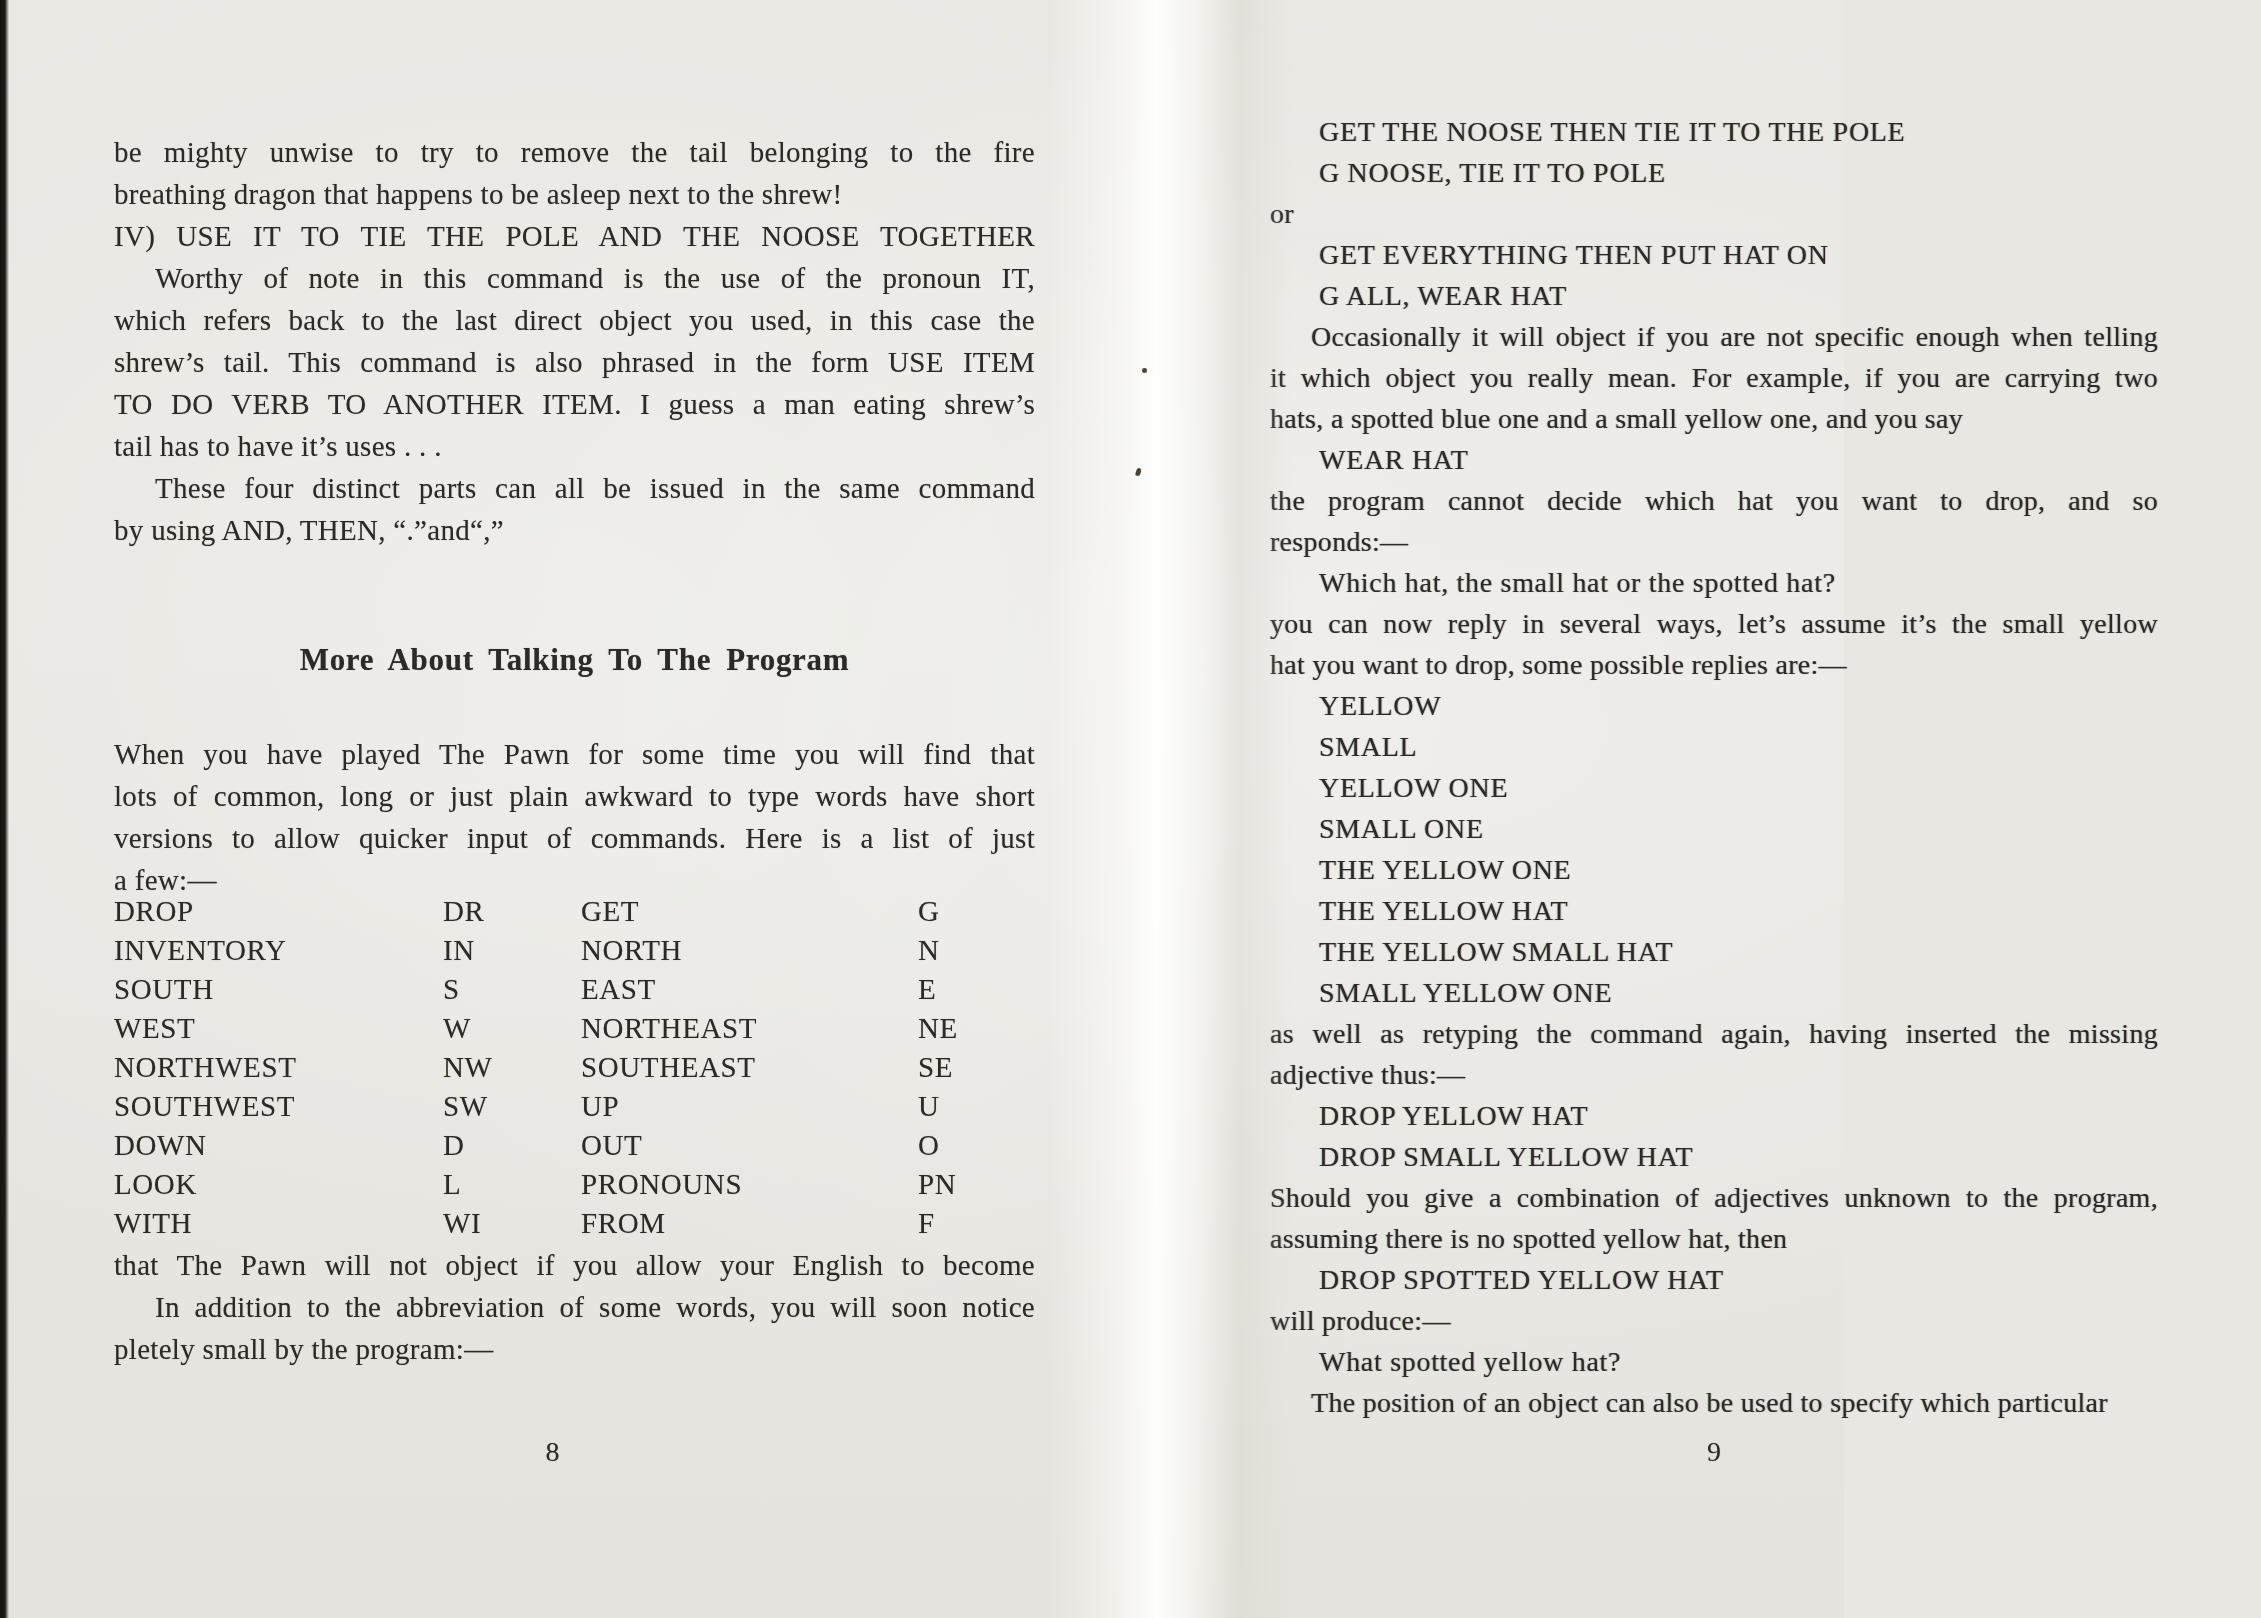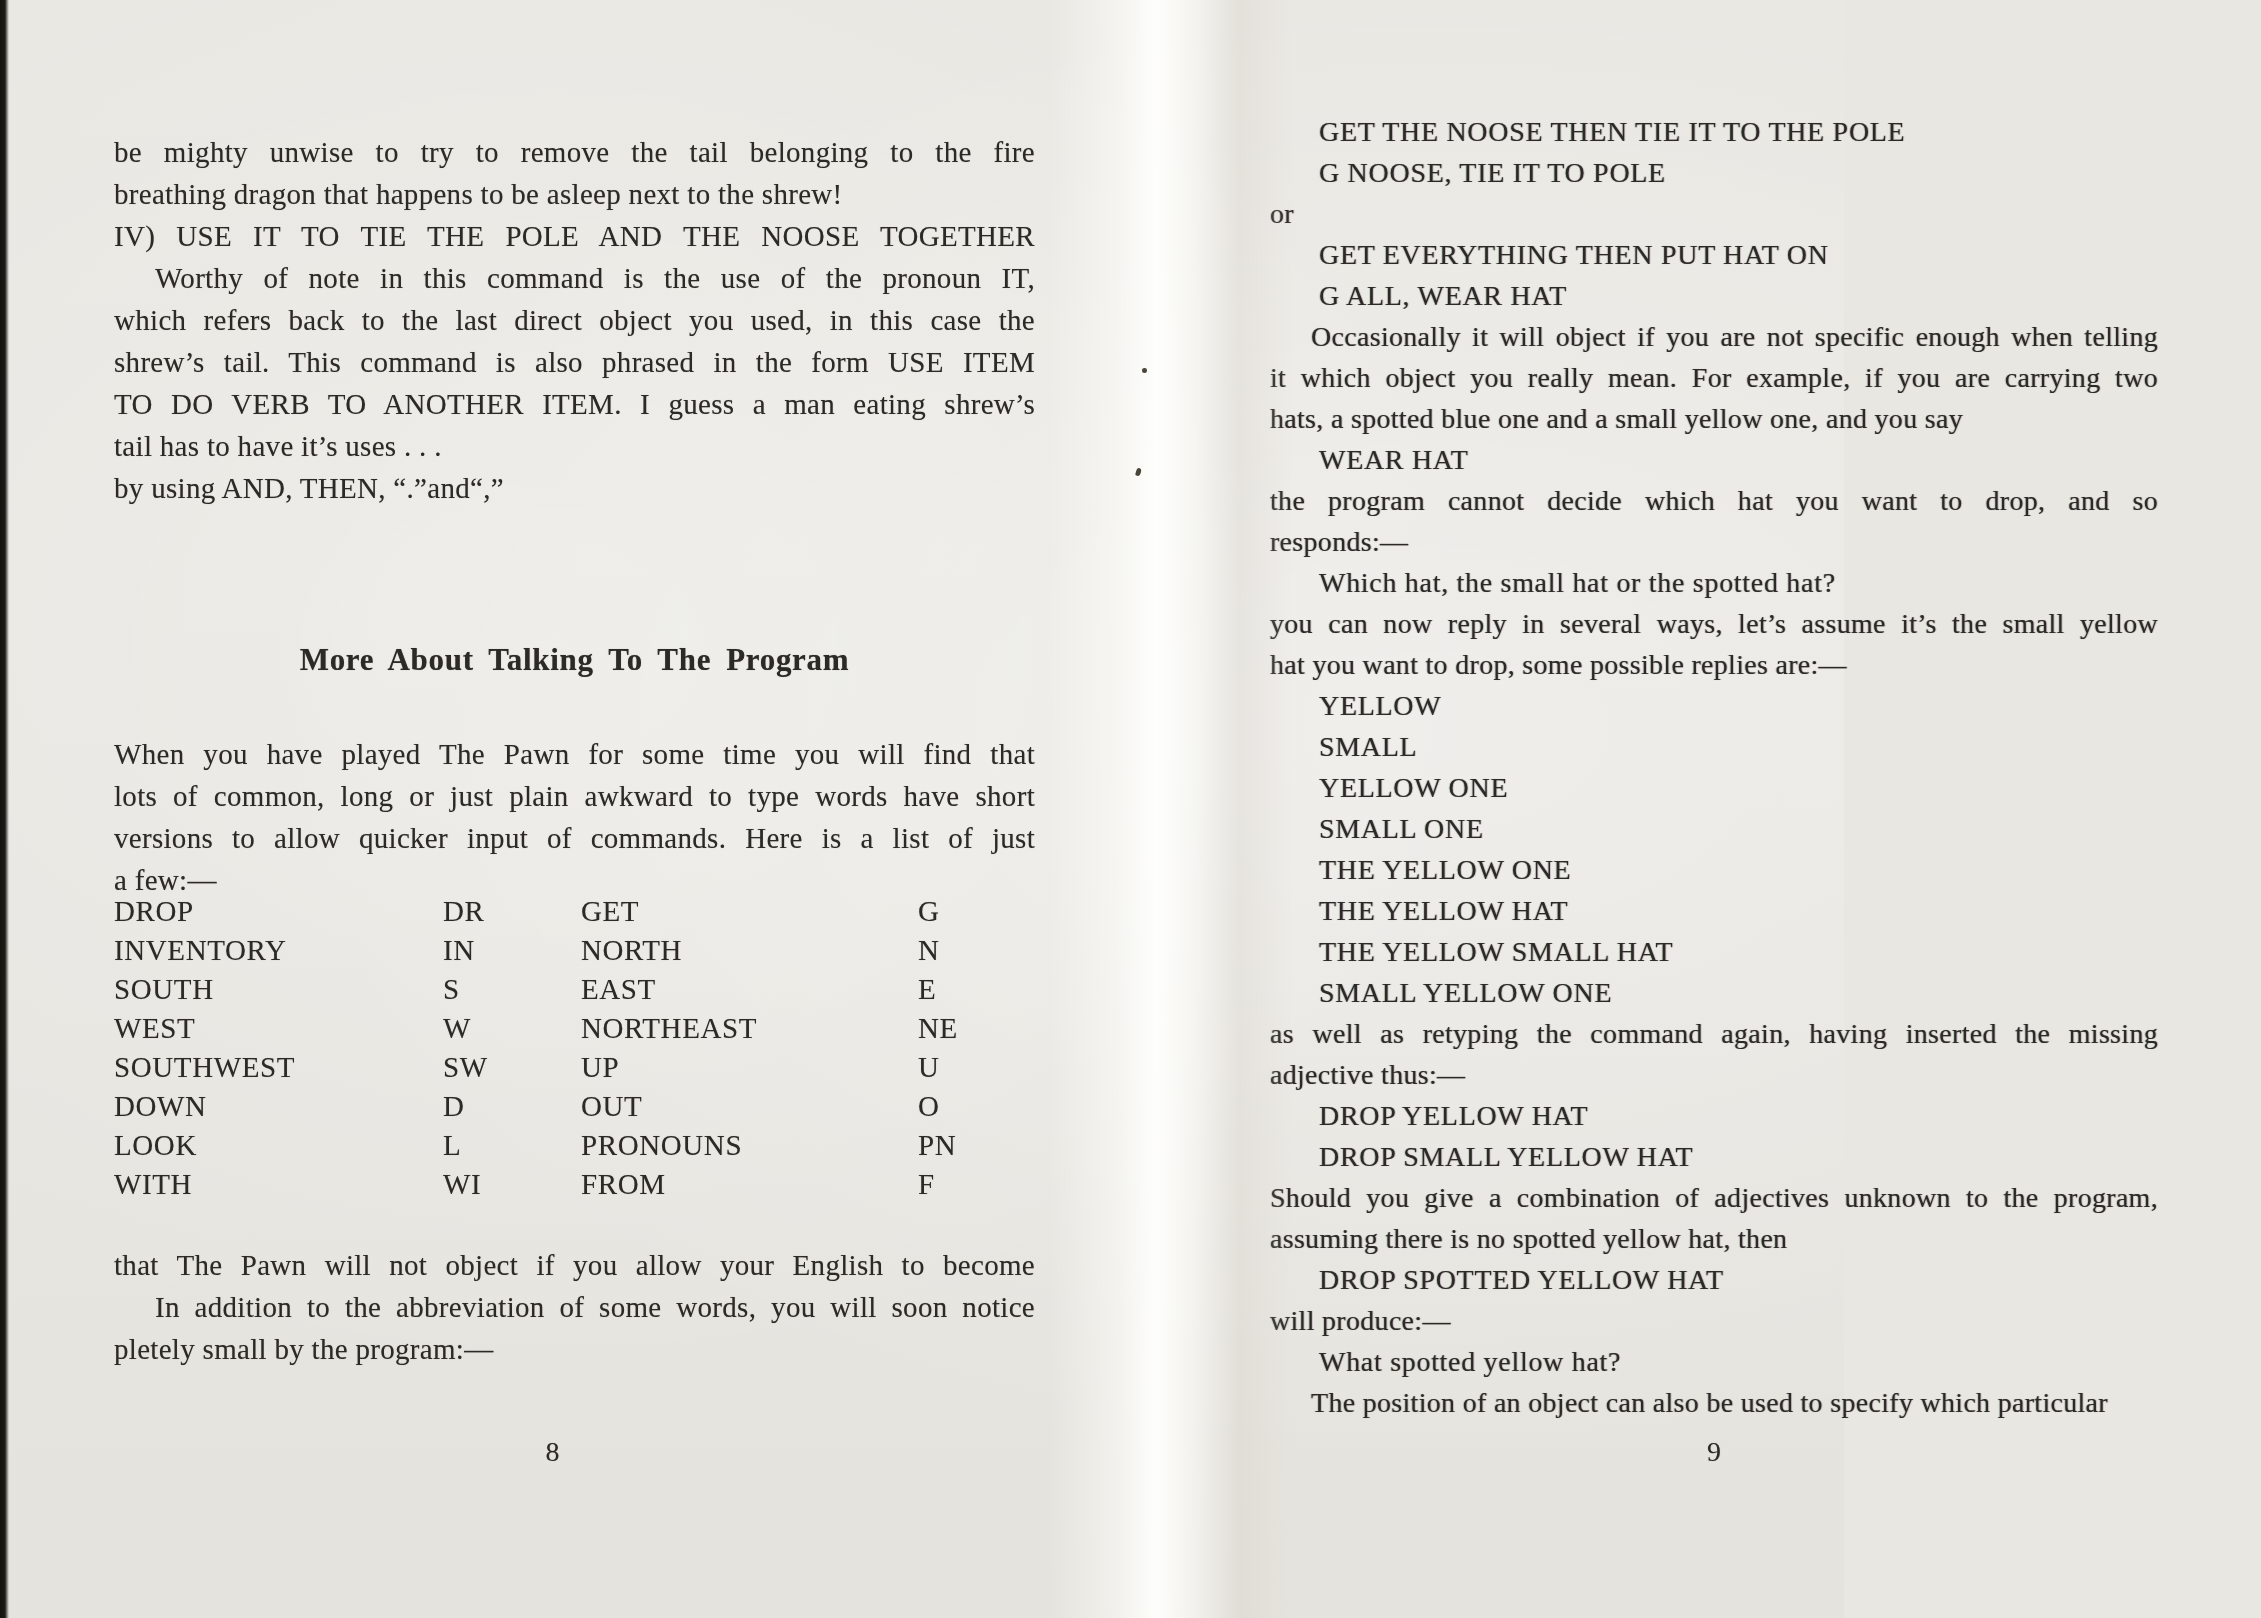--- a/index.html
+++ b/index.html
@@ -84,20 +84,21 @@
     <div class="block b-intro">
 
     <div class="tl j">be mighty unwise to try to remove the tail belonging to the fire</div>
         <div class="tl">breathing dragon that happens to be asleep next to the shrew!</div>
         <div class="tl j">IV) USE IT TO TIE THE POLE AND THE NOOSE TOGETHER</div>
         <div class="tl j ind">Worthy of note in this command is the use of the pronoun IT,</div>
         <div class="tl j">which refers back to the last direct object you used, in this case the</div>
         <div class="tl j">shrew’s tail. This command is also phrased in the form USE ITEM</div>
         <div class="tl j">TO DO VERB TO ANOTHER ITEM. I guess a man eating shrew’s</div>
         <div class="tl">tail has to have it’s uses . . .</div>
+        <div class="tl j ind">These four distinct parts can all be issued in the same command</div>
         <div class="tl">by using AND, THEN, “.”and“,”</div>
       </div>
 
     <div class="block b-heading">More About Talking To The Program</div>
 
     <div class="block b-lead">
 
     <div class="tl j">When you have played The Pawn for some time you will find that</div>
         <div class="tl j">lots of common, long or just plain awkward to type words have short</div>
         <div class="tl j">versions to allow quicker input of commands. Here is a list of just</div>
@@ -122,20 +123,26 @@
           <span>SOUTH</span>
           <span>S</span>
           <span>EAST</span>
           <span>E</span>
         </div>
         <div class="t-row">
           <span>WEST</span>
           <span>W</span>
           <span>NORTHEAST</span>
           <span>NE</span>
+        </div>
+        <div class="t-row">
+          <span>NORTHWEST</span>
+          <span>NW</span>
+          <span>SOUTHEAST</span>
+          <span>SE</span>
         </div>
         <div class="t-row">
           <span>SOUTHWEST</span>
           <span>SW</span>
           <span>UP</span>
           <span>U</span>
         </div>
         <div class="t-row">
           <span>DOWN</span>
           <span>D</span>

